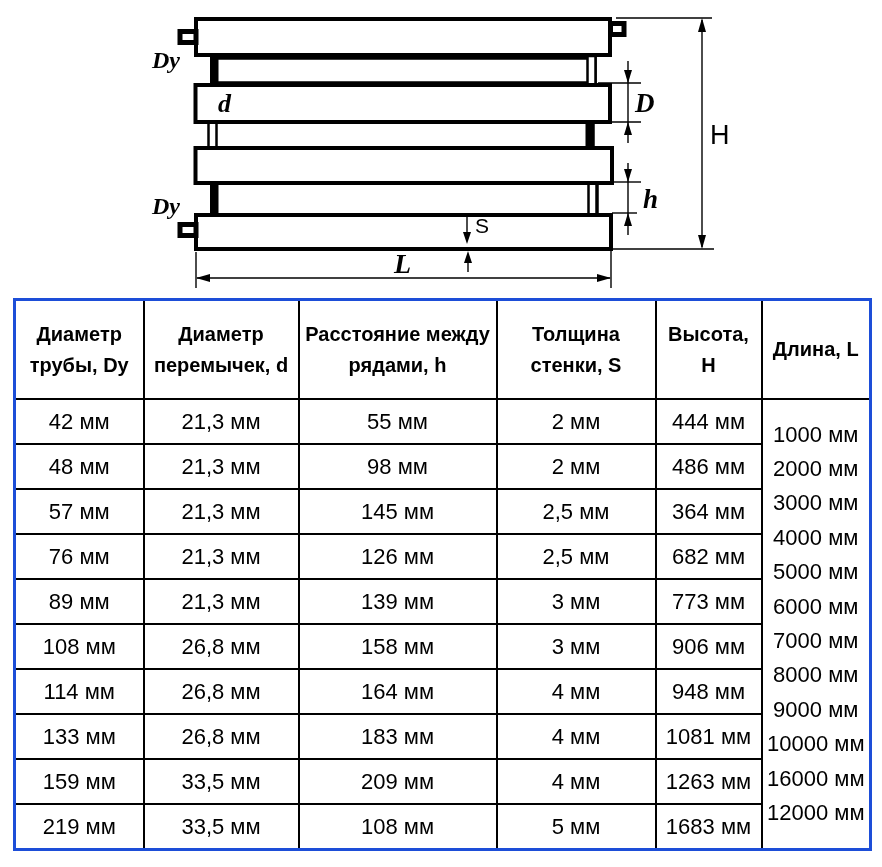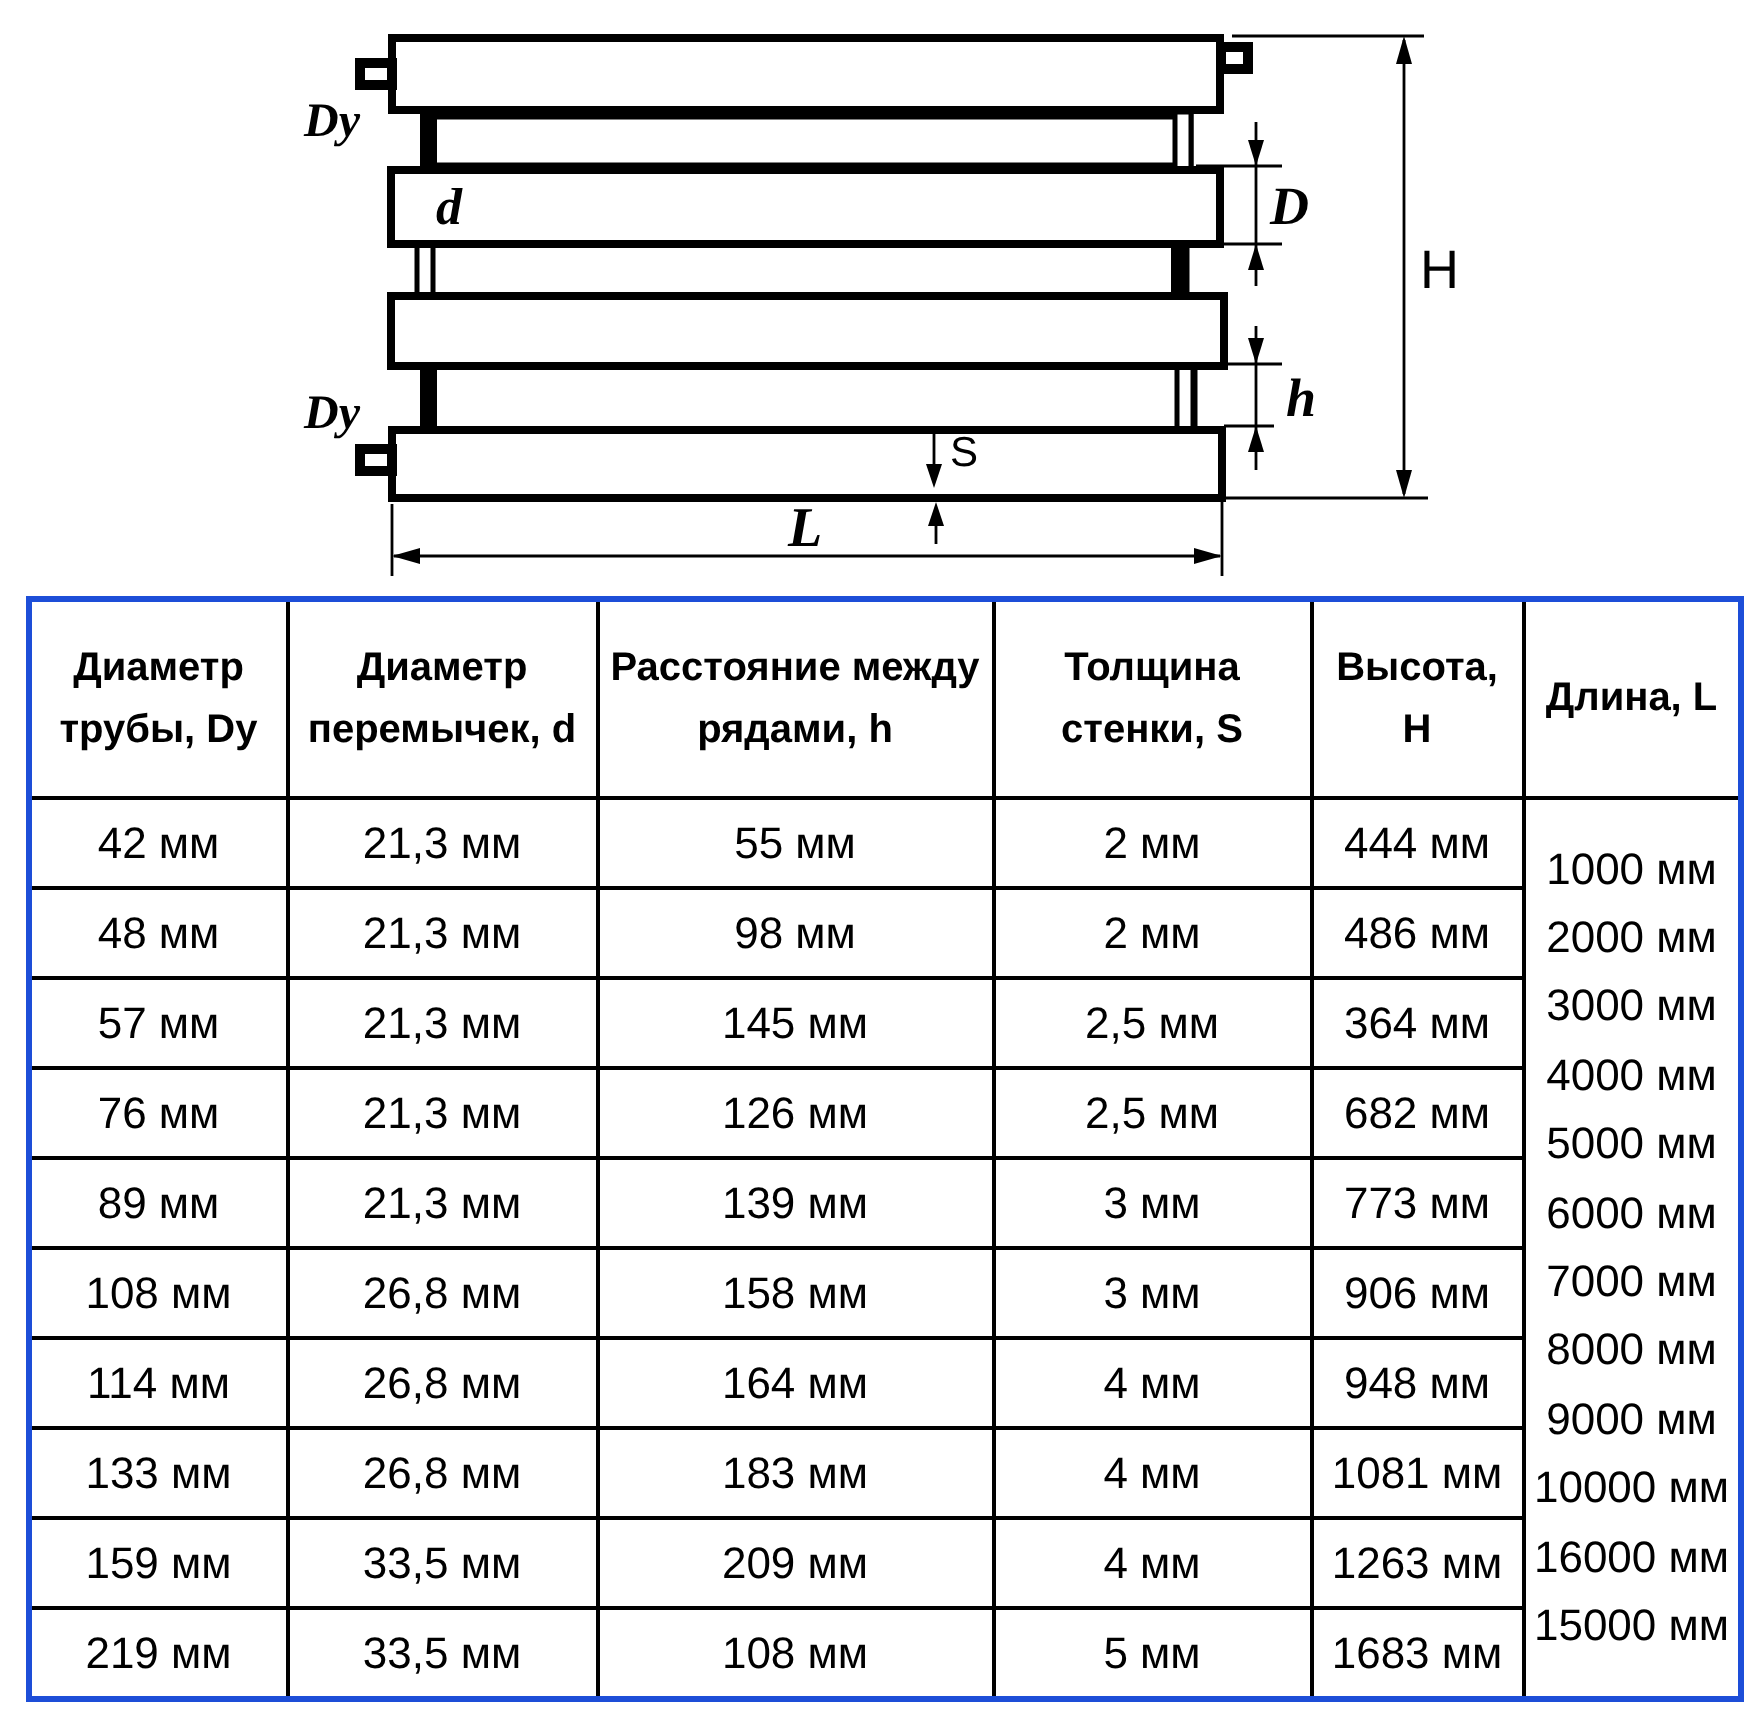--- a/index.html
+++ b/index.html
@@ -153,21 +153,21 @@
           <div>2000 мм</div>
           <div>3000 мм</div>
           <div>4000 мм</div>
           <div>5000 мм</div>
           <div>6000 мм</div>
           <div>7000 мм</div>
           <div>8000 мм</div>
           <div>9000 мм</div>
           <div>10000 мм</div>
           <div>16000 мм</div>
-          <div>15000 мм</div>
+          <div>12000 мм</div>
         </td>
       </tr>
       <tr>
         <td>48 мм</td>
         <td>21,3 мм</td>
         <td>98 мм</td>
         <td>2 мм</td>
         <td>486 мм</td>
       </tr>
       <tr>

